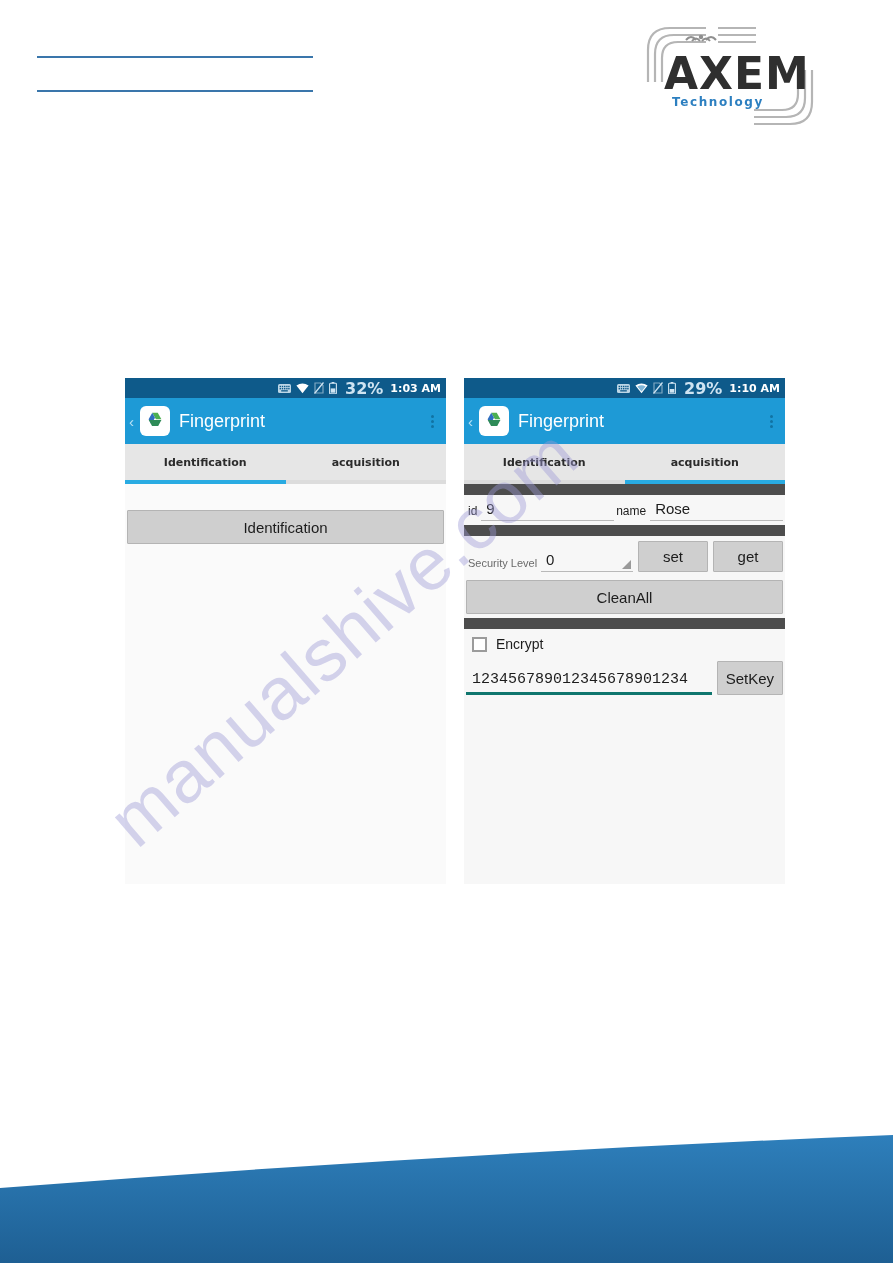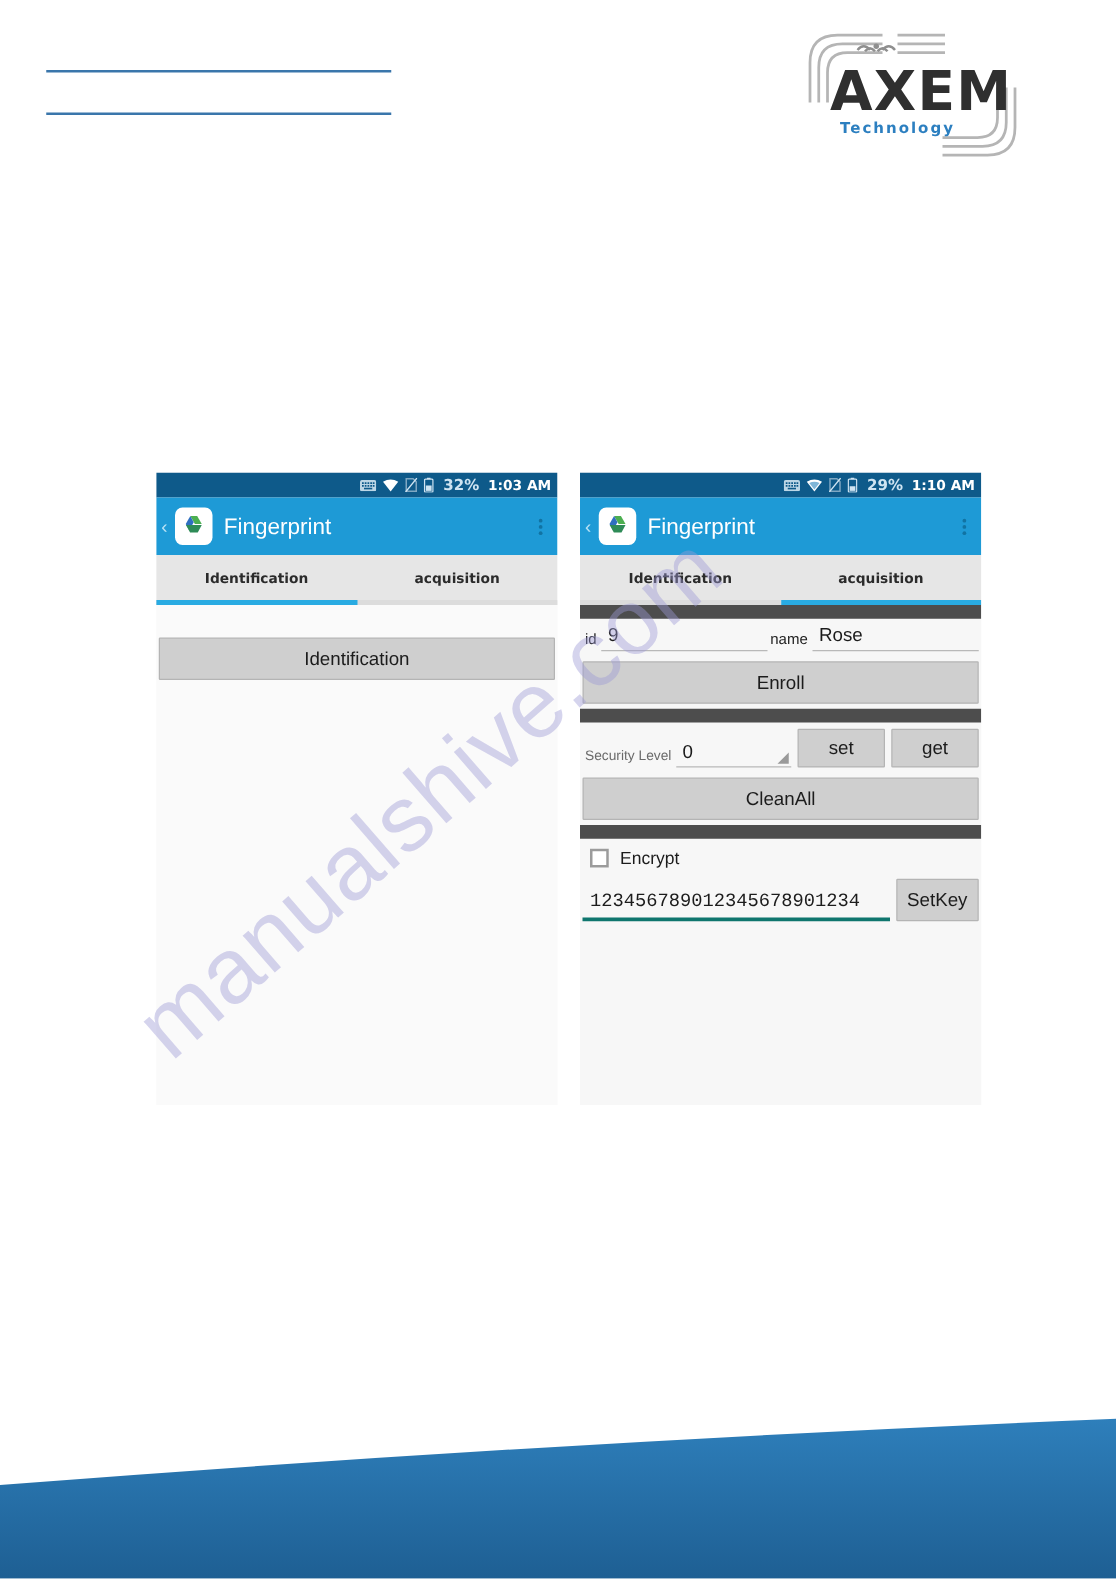--- a/index.html
+++ b/index.html
@@ -92,21 +92,21 @@
     background: #0e5a8a;
     display: flex;
     align-items: center;
     justify-content: flex-end;
     padding-right: 5px;
     box-sizing: border-box;
   }
   .sb-icons { display: flex; align-items: center; gap: 5px; }
   .sb-pct {
     color: #cfe4f2;
-    font-size: 12px;
+    font-size: 16px;
     font-weight: bold;
     margin-left: 3px;
     font-family: "DejaVu Sans", sans-serif;
   }
   .sb-time {
     color: #ffffff;
     font-size: 11px;
     font-weight: bold;
     margin-left: 7px;
     font-family: "DejaVu Sans", sans-serif;
@@ -518,21 +518,20 @@
 
       <div class="darkbar"></div>
 
       <div class="row">
         <span class="fld-label">id</span>
         <span class="underline-input">9</span>
         <span class="fld-label">name</span>
         <span class="underline-input">Rose</span>
       </div>
 
-      <div class="btn btn-wide">Enroll</div>
 
       <div class="darkbar"></div>
 
       <div class="row">
         <span class="fld-label dim">Security Level</span>
         <span class="spinner">
           <span>0</span>
           <span class="caret"></span>
         </span>
         <span class="btn btn-sm">set</span>

